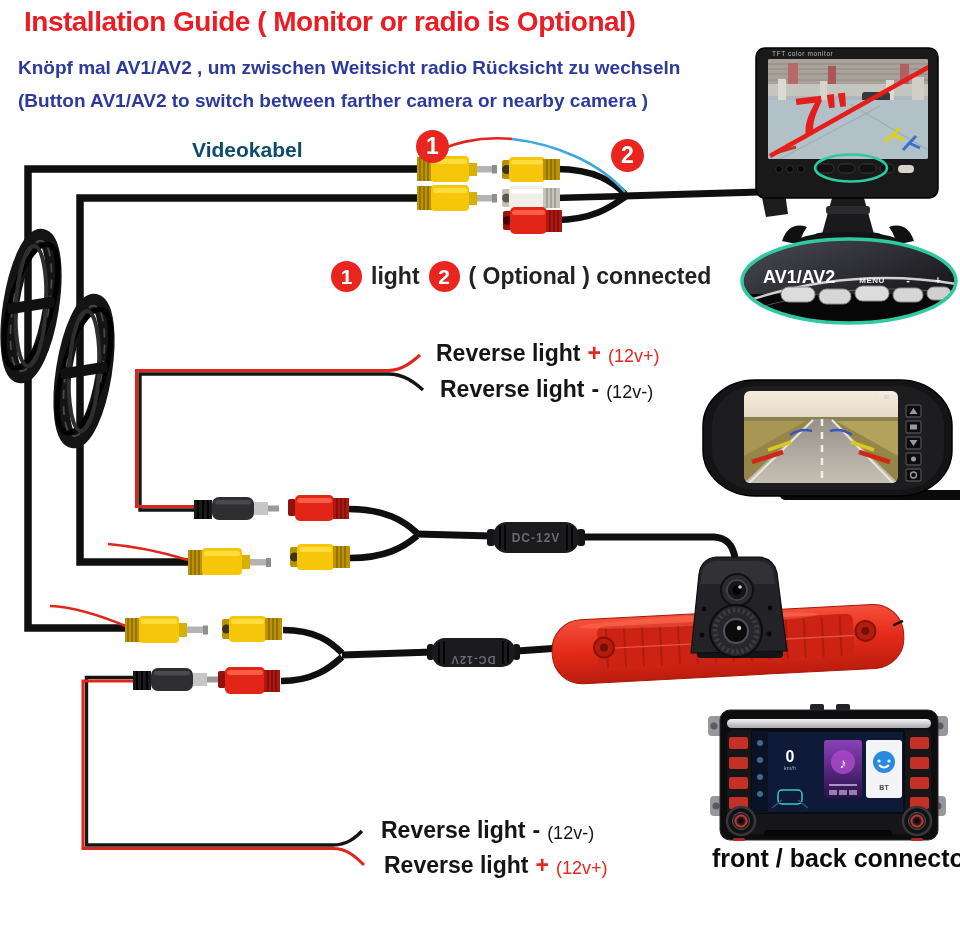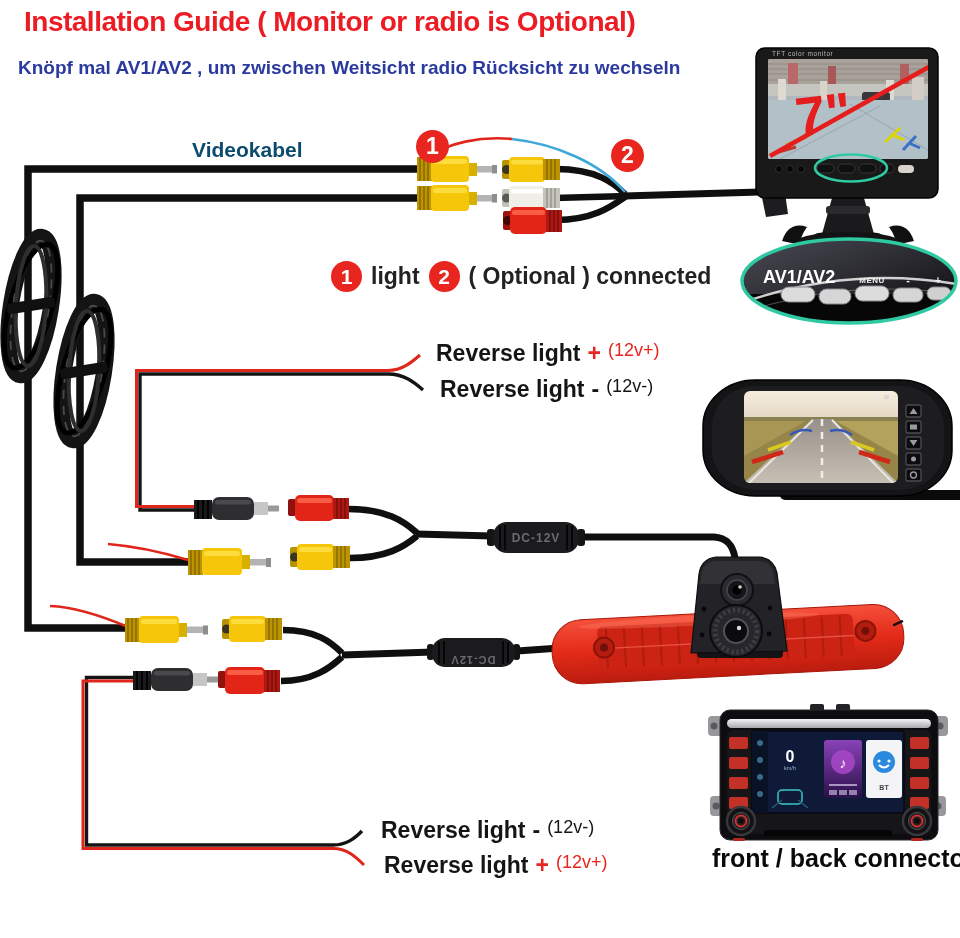--- a/index.html
+++ b/index.html
@@ -11,21 +11,21 @@
   .sub.de{top:57px;}
   .sub.en{top:90px;}
   .videokabel{left:192px;top:138px;font-size:21px;font-weight:bold;color:#0c4a6e;}
   .badge{width:33px;height:33px;border-radius:50%;background:#e8251f;color:#fff;
          font-size:23px;font-weight:bold;display:flex;align-items:center;justify-content:center;}
   .badge.b1{left:416px;top:130px;}
   .badge.b2{left:611px;top:139px;}
   .optnote{left:331px;top:261px;display:flex;align-items:center;gap:9px;
            font-size:23px;font-weight:bold;color:#222;white-space:nowrap;}
   .optnote .badge{position:static;width:31px;height:31px;font-size:21px;}
-  .rlabel{display:flex;align-items:flex-start;gap:7px;white-space:nowrap;
+  .rlabel{display:flex;align-items:flex-end;gap:7px;white-space:nowrap;
           font-size:23px;font-weight:bold;color:#151515;}
   .rlabel .val{font-size:18px;font-weight:normal;}
   .rlabel.plus .sign,.rlabel.plus .val{color:#e8251f;}
   .rlabel.minus .sign,.rlabel.minus .val{color:#151515;}
   .rl-top-plus{left:436px;top:340px;}
   .rl-top-minus{left:440px;top:376px;}
   .rl-bot-minus{left:381px;top:817px;}
   .rl-bot-plus{left:384px;top:852px;}
   .footerlbl{left:712px;top:844px;width:246px;text-align:center;
              font-size:25px;font-weight:bold;color:#0a0a0a;white-space:nowrap;}
@@ -455,20 +455,21 @@
       <circle cx="917" cy="821" r="2.5" fill="#0a0a0a"></circle>
     </g>
     <rect x="764" y="830" width="128" height="6" rx="3" fill="#060607"></rect>
     <rect x="733" y="838" width="12" height="3" rx="1.5" fill="#b02820"></rect>
     <rect x="911" y="838" width="12" height="3" rx="1.5" fill="#b02820"></rect>
   </g>
 </svg>
 
 <div class="abs title">Installation Guide ( Monitor or radio is Optional)</div>
 <div class="abs sub de">Knöpf mal AV1/AV2 , um zwischen Weitsicht radio Rücksicht zu wechseln</div>
+<div class="abs sub en">(Button AV1/AV2 to switch between farther camera or nearby camera )</div>
 
 <div class="abs videokabel">Videokabel</div>
 
 <div class="abs badge b1">1</div>
 <div class="abs badge b2">2</div>
 
 <div class="abs optnote">
   <span class="badge">1</span>
   <span>light</span>
   <span class="badge">2</span>

